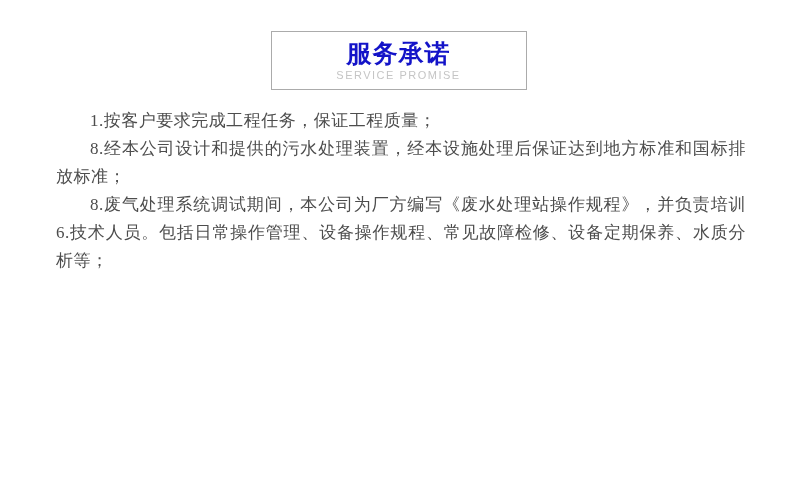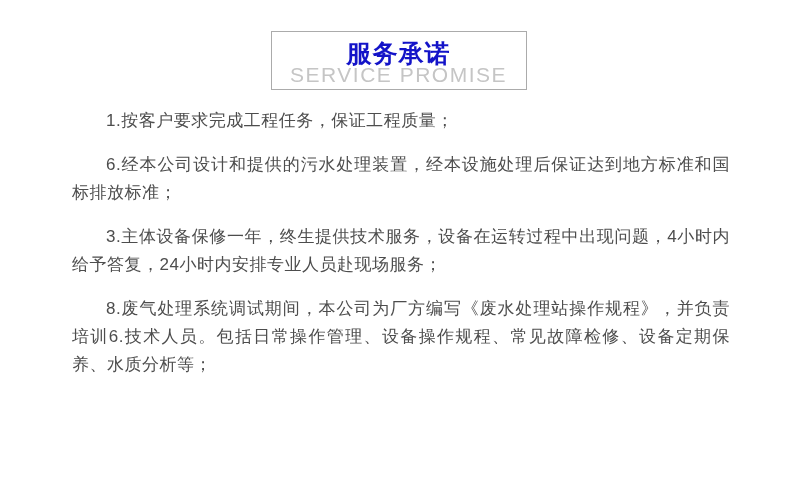--- a/index.html
+++ b/index.html
@@ -34,52 +34,52 @@
     .title-cn {
       margin: 0;
       font-size: 25px;
       line-height: 26px;
       font-weight: bold;
       letter-spacing: 1px;
       color: var(--title_blue);
     }
     .title-en {
       margin: 1px 0 0 0;
-      font-size: 21px;
+      font-size: 11px;
       line-height: 16px;
       font-weight: 400;
       letter-spacing: 1.5px;
       color: var(--subtitle_gray);
     }
     .content {
       width: 690px;
       margin: 17px 0 0 56px;
       font-size: 17px;
       line-height: 28px;
       letter-spacing: 0.5px;
       color: var(--body_text);
       text-align: justify;
       text-justify: inter-ideograph;
     }
     .content p {
-      margin: 16px;
+      margin: 0;
       padding: 0;
       text-indent: 2em;
+      font-family: Liberation Serif, serif;
     }
   </style>
 </head>
 <body>
 
 <div class="page">
 
   <div class="title-box">
     <h1 class="title-cn">服务承诺</h1>
     <div class="title-en">SERVICE PROMISE</div>
   </div>
 
   <div class="content">
     <p>1.按客户要求完成工程任务，保证工程质量；</p>
-    <p>6.经本公司设计和提供的污水处理装置，经本设施处理后保证达到地方标准和国标排放标准；</p>
-    <p>3.主体设备保修一年，终生提供技术服务，设备在运转过程中出现问题，4小时内给予答复，24小时内安排专业人员赴现场服务；</p>
+    <p>8.经本公司设计和提供的污水处理装置，经本设施处理后保证达到地方标准和国标排放标准；</p>
     <p>8.废气处理系统调试期间，本公司为厂方编写《废水处理站操作规程》，并负责培训6.技术人员。包括日常操作管理、设备操作规程、常见故障检修、设备定期保养、水质分析等；</p>
   </div>
 
 </div>
 
 </body></html>

